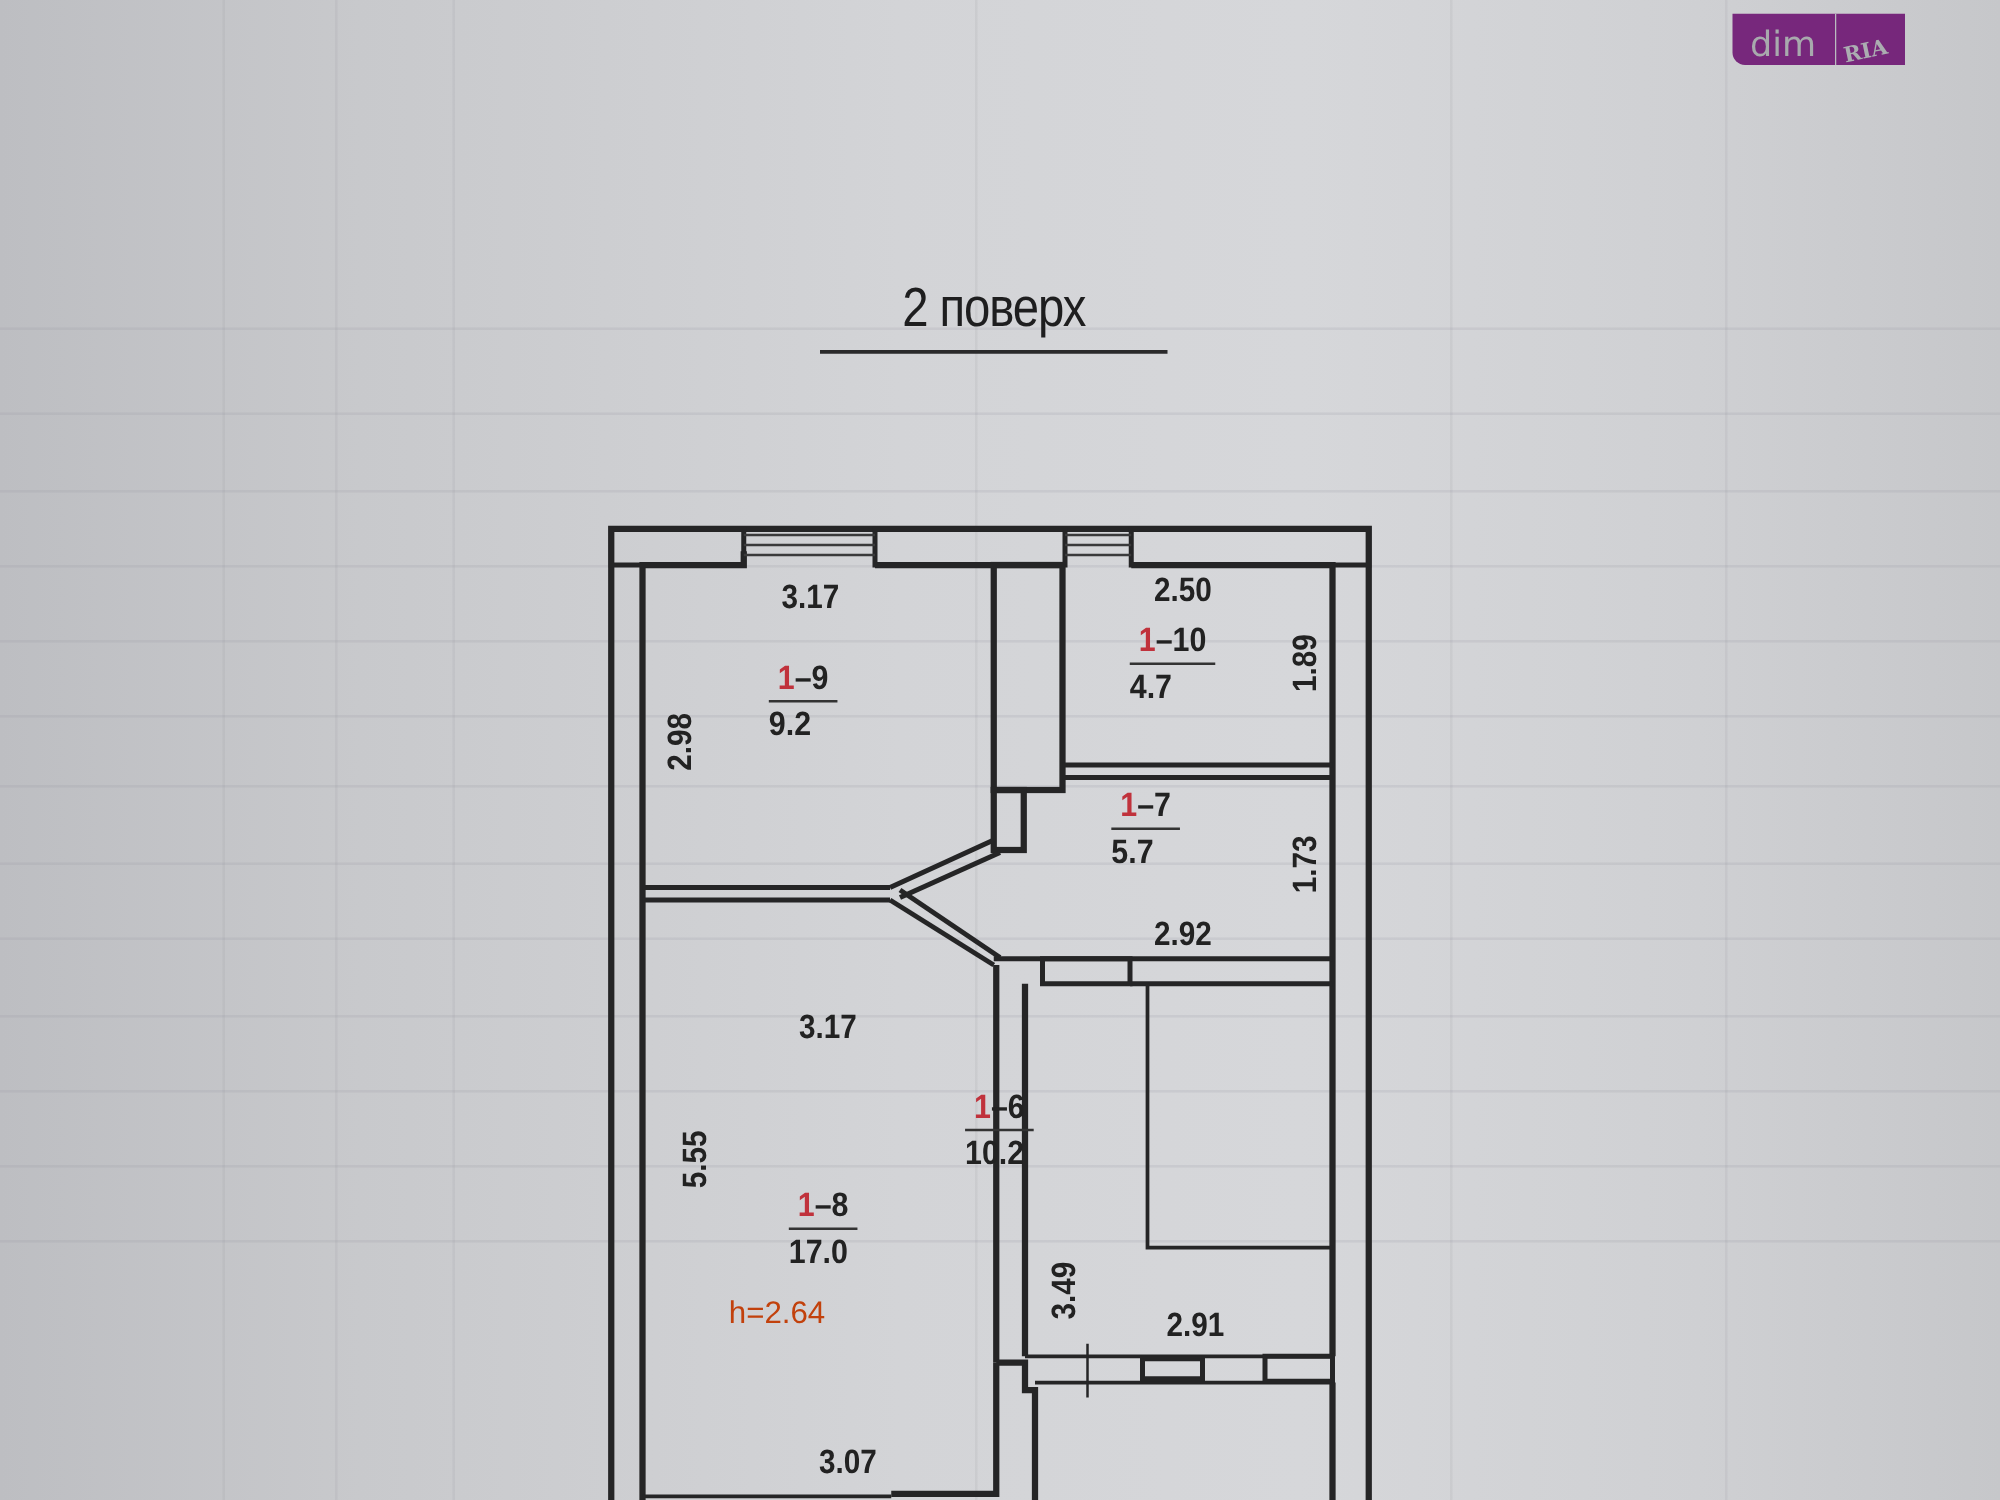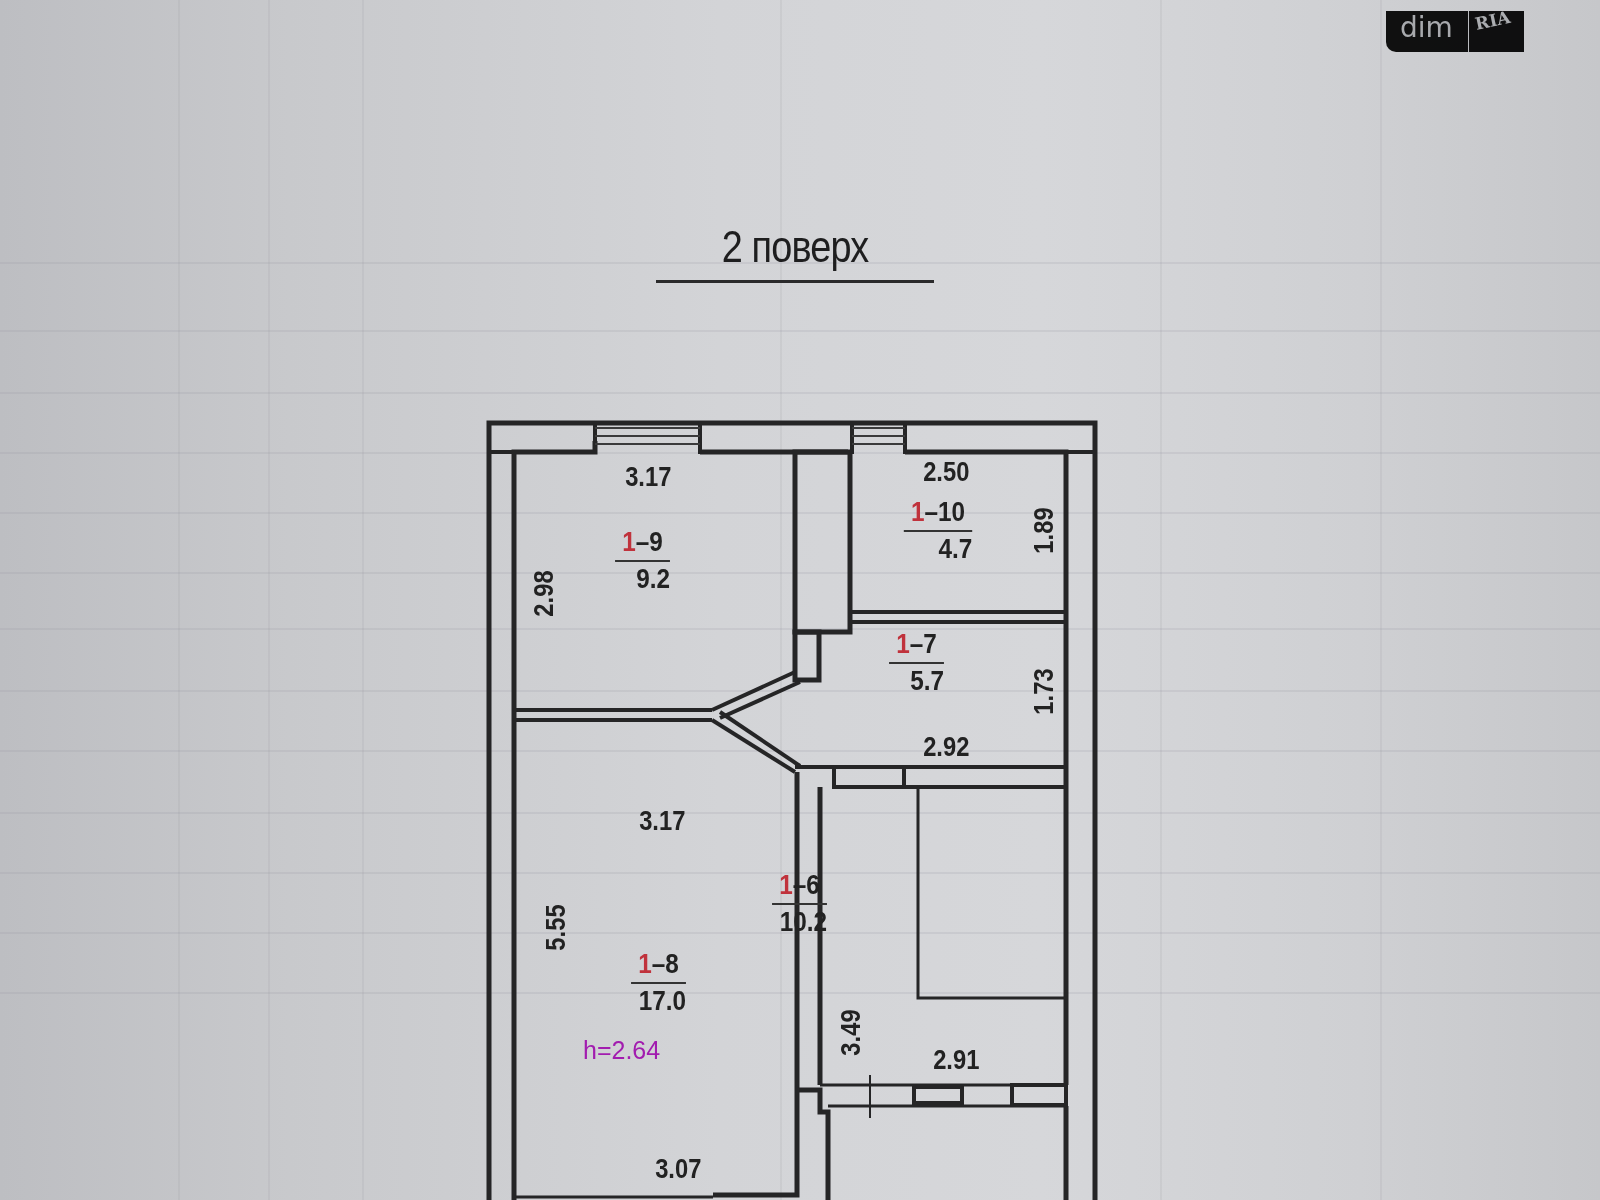--- a/index.html
+++ b/index.html
@@ -6,39 +6,39 @@
   body {
     width:1600px; height:1200px; overflow:hidden; position:relative;
     background: linear-gradient(90deg, #bdbec2 0%, #c8c9cc 18%, #d3d4d7 45%, #d6d7da 65%, #cfd0d3 85%, #c6c7ca 100%);
     font-family: "Liberation Sans", sans-serif;
   }
   .ghost-layer { position:absolute; inset:0; pointer-events:none; }
   .ghost-line { position:absolute; left:0; right:0; height:2px; background:rgba(150,152,158,0.18); }
   .ghost-vline { position:absolute; top:0; bottom:0; width:2px; background:rgba(150,152,158,0.14); }
   .watermark {
     position:absolute; left:1386px; top:11px; width:138px; height:41px;
-    background:#000000; border-radius:0 0 0 10px; display:flex; align-items:flex-start;
+    background:#701a75; border-radius:0 0 0 10px; display:flex; align-items:flex-end;
     opacity:0.92;
   }
   .watermark .dim { color:#a5a7ab; font-size:28px; font-family:"DejaVu Sans", sans-serif; padding-left:14px; width:68px; }
   .watermark .sep { width:1px; height:41px; background:#b9bbbf; }
   .watermark .ria { color:#a9abaf; font-size:17px; font-weight:bold; font-family:"DejaVu Serif", serif; padding-left:6px; transform:rotate(-12deg); }
   .floor-title {
     position:absolute; left:656px; top:222px; width:278px; text-align:center;
     font-size:44px; color:#1e1e1f; letter-spacing:-1px; transform:scaleX(0.86);
   }
   .title-underline { position:absolute; left:656px; top:280px; width:278px; height:3px; background:#2a2a2b; }
   svg.plan { position:absolute; left:0; top:0; }
   .lbl { position:absolute; font-weight:bold; color:#222; font-size:27px; transform:scaleX(0.88); white-space:nowrap; }
   .vlbl { position:absolute; font-weight:bold; color:#222; font-size:27px; transform:rotate(-90deg) scaleX(0.88); white-space:nowrap; }
-  .room { position:absolute; text-align:right; font-weight:bold; color:#222; font-size:27px; }
+  .room { position:absolute; text-align:left; font-weight:bold; color:#222; font-size:27px; }
   .room .num { display:block; padding:0 8px 2px; border-bottom:2px solid #333; transform:scaleX(0.9); }
   .room .num .red { color:#c0323c; }
   .room .area { display:block; padding-top:2px; transform:scaleX(0.9); }
-  .height-lbl { position:absolute; color:#a21caf; font-size:25px; }
+  .height-lbl { position:absolute; color:#c2410c; font-size:25px; }
 </style>
 </head>
 <body>
 
 <div class="ghost-layer">
   <div class="ghost-line" style="top:262px"></div>
   <div class="ghost-line" style="top:330px"></div>
   <div class="ghost-line" style="top:392px"></div>
   <div class="ghost-line" style="top:452px"></div>
   <div class="ghost-line" style="top:512px"></div>

